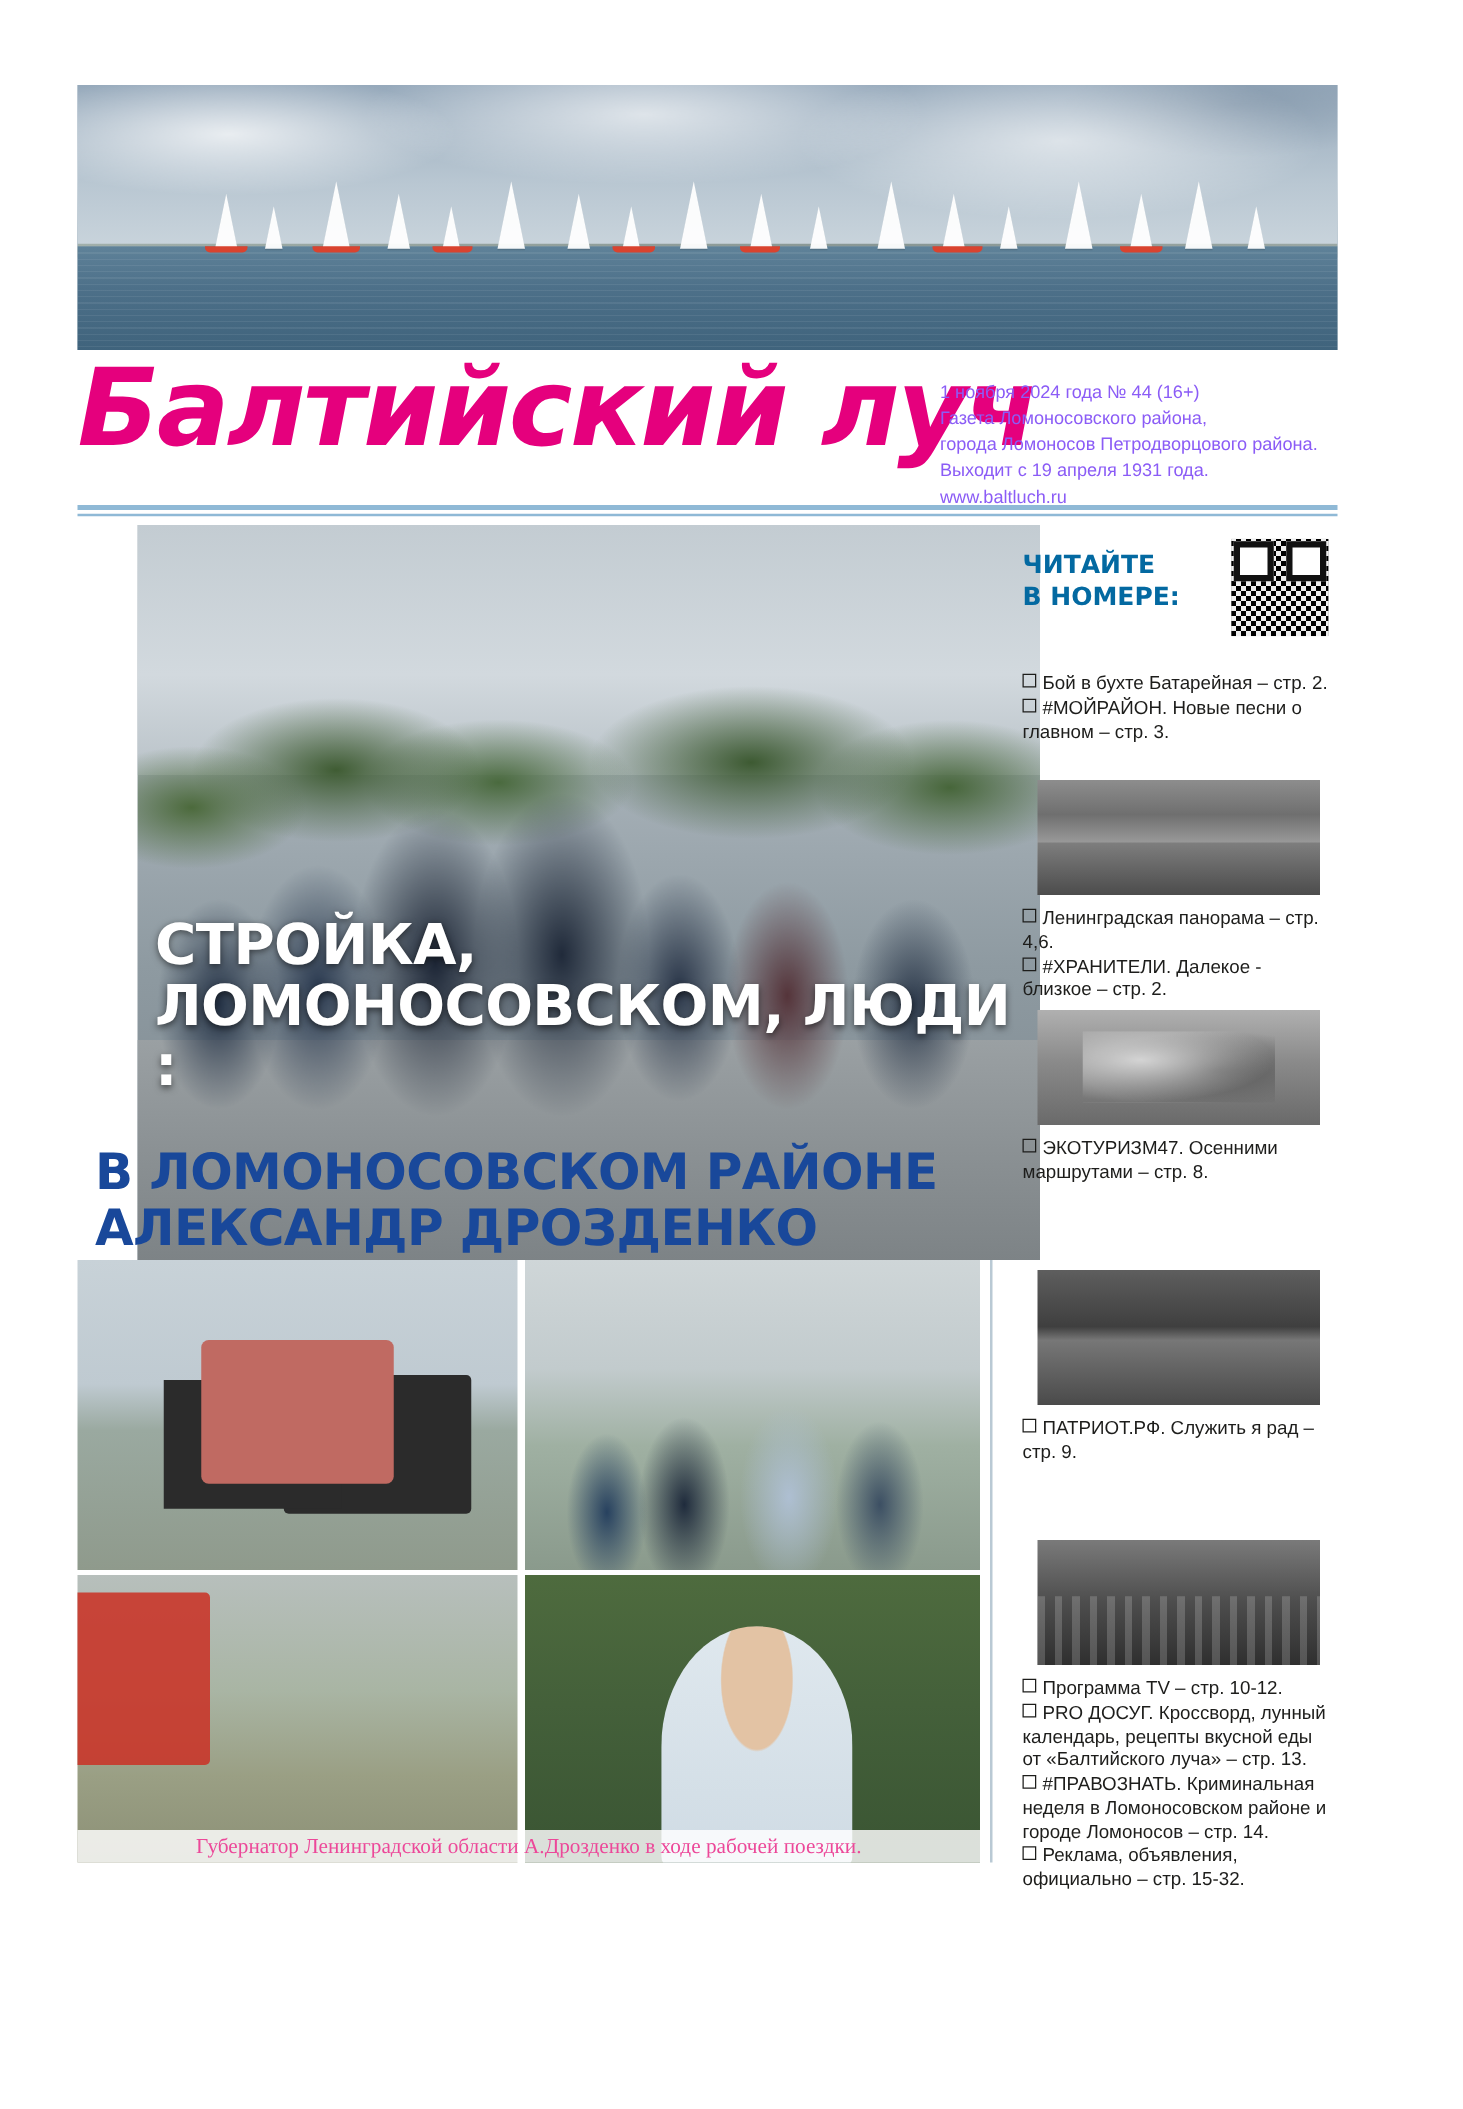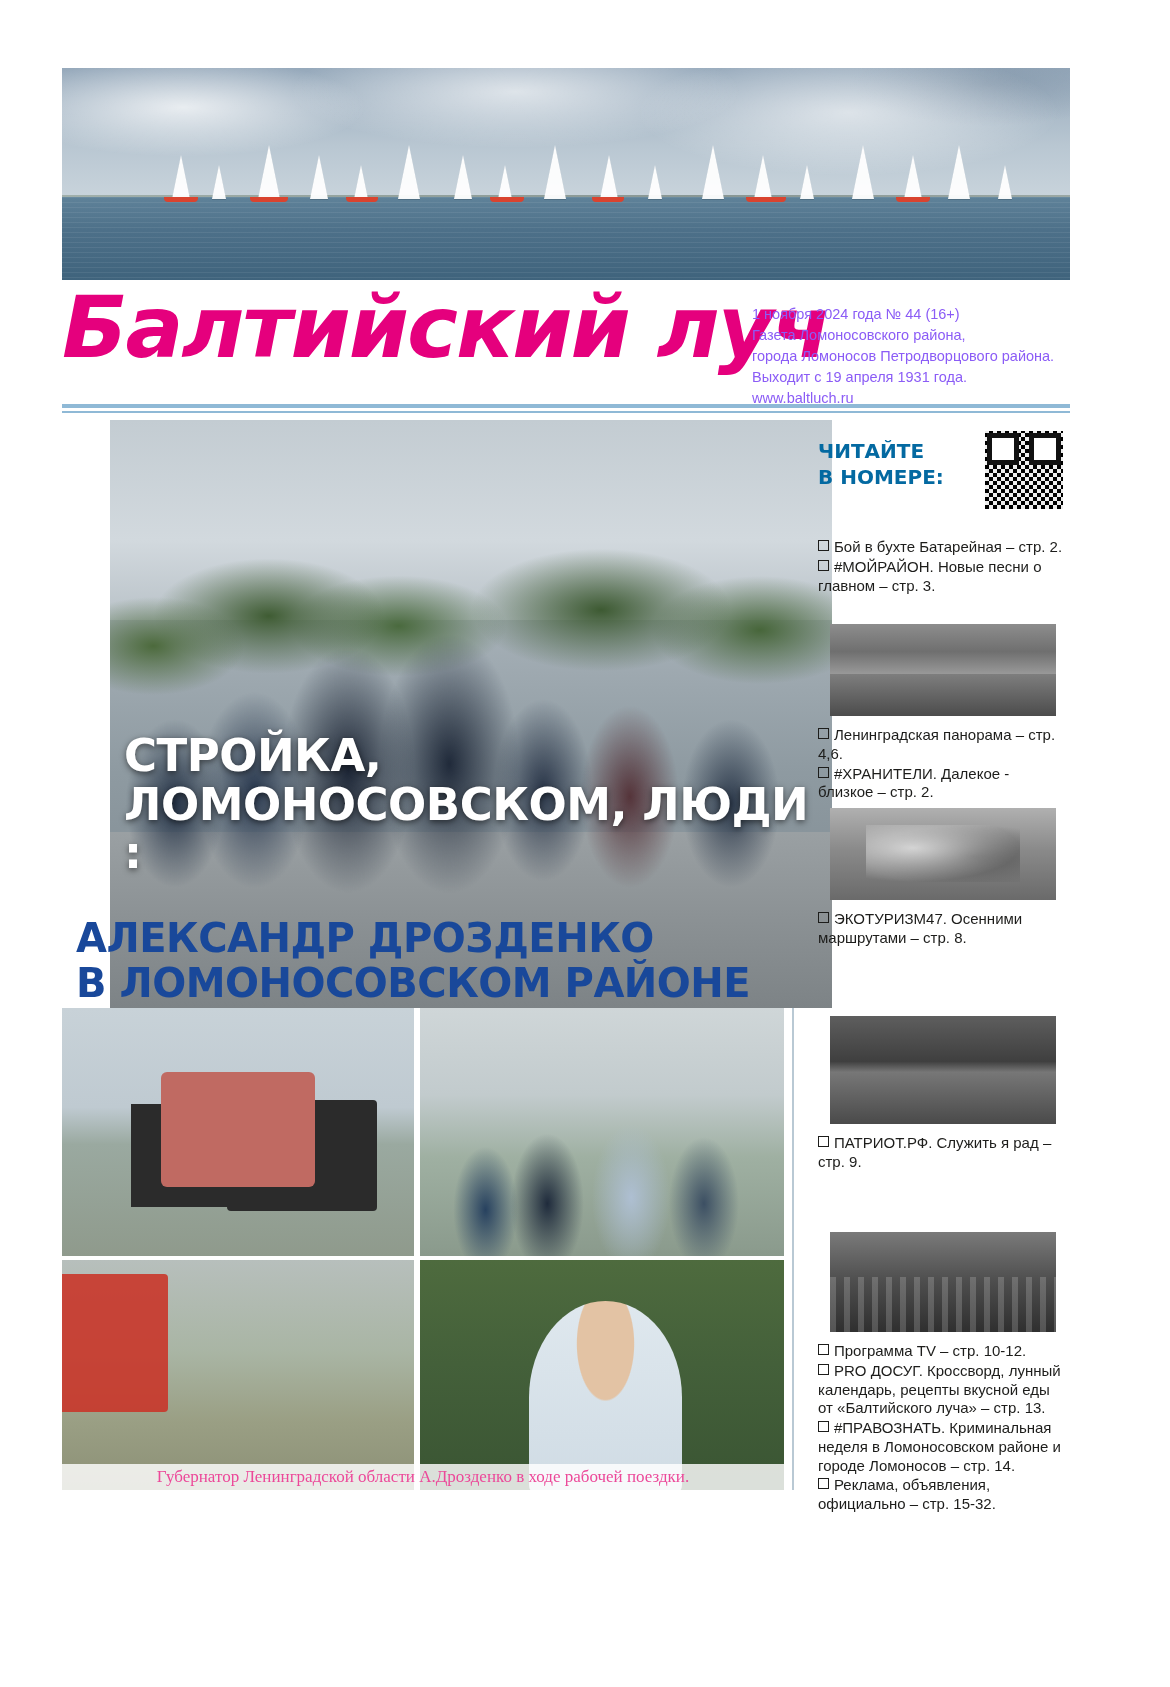--- a/index.html
+++ b/index.html
@@ -384,22 +384,22 @@
     <div class="mp-trees"></div>
     <div class="mp-road"></div>
     <div class="mp-crowd"></div>
     <div class="headline-overlay">
       <div class="hl-white">СТРОЙКА,</div>
       <div class="hl-white">ЛОМОНОСОВСКОМ, ЛЮДИ :</div>
     </div>
   </div>
 
   <div class="headline-blue">
+    <div>В ЛОМОНОСОВСКОМ РАЙОНЕ</div>
     <div>АЛЕКСАНДР ДРОЗДЕНКО</div>
-    <div>В ЛОМОНОСОВСКОМ РАЙОНЕ</div>
   </div>
 
   <div class="photo ph-tractor"></div>
   <div class="photo ph-meeting"></div>
   <div class="photo ph-field"></div>
   <div class="photo ph-phone"></div>
 
   <div class="caption-bar">
     <span>Губернатор Ленинградской области А.Дрозденко в ходе рабочей поездки.</span>
   </div>

